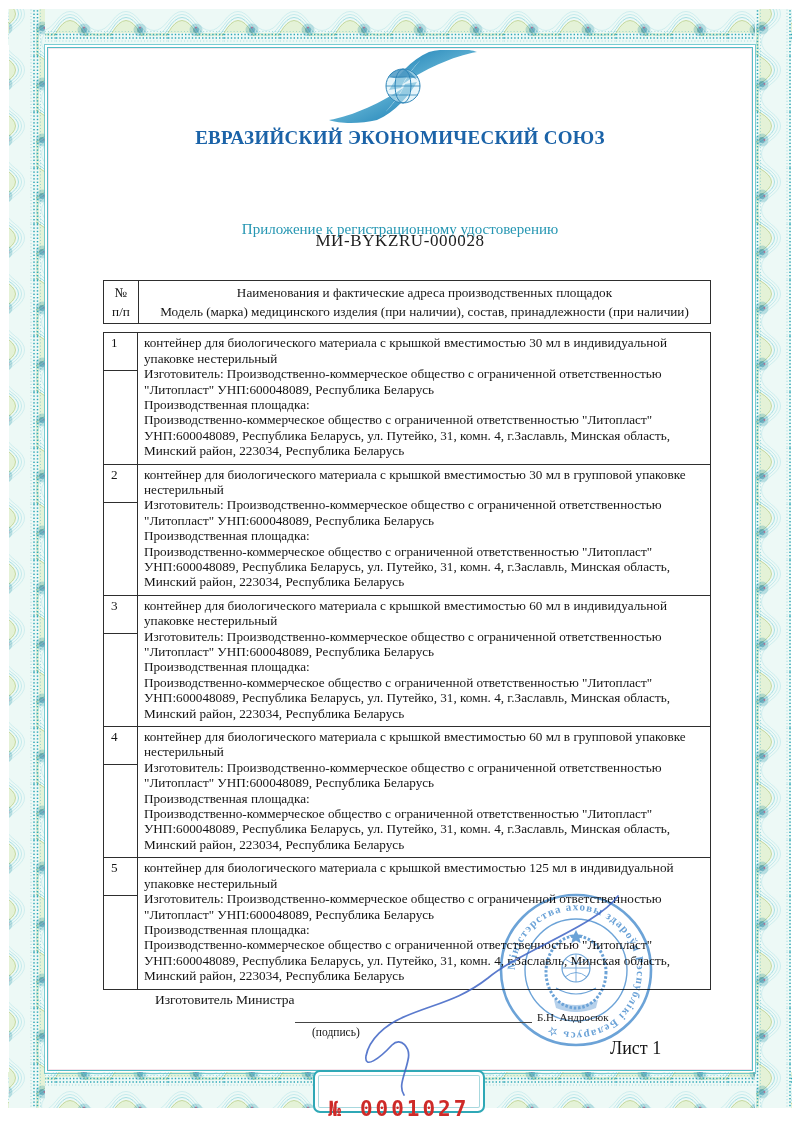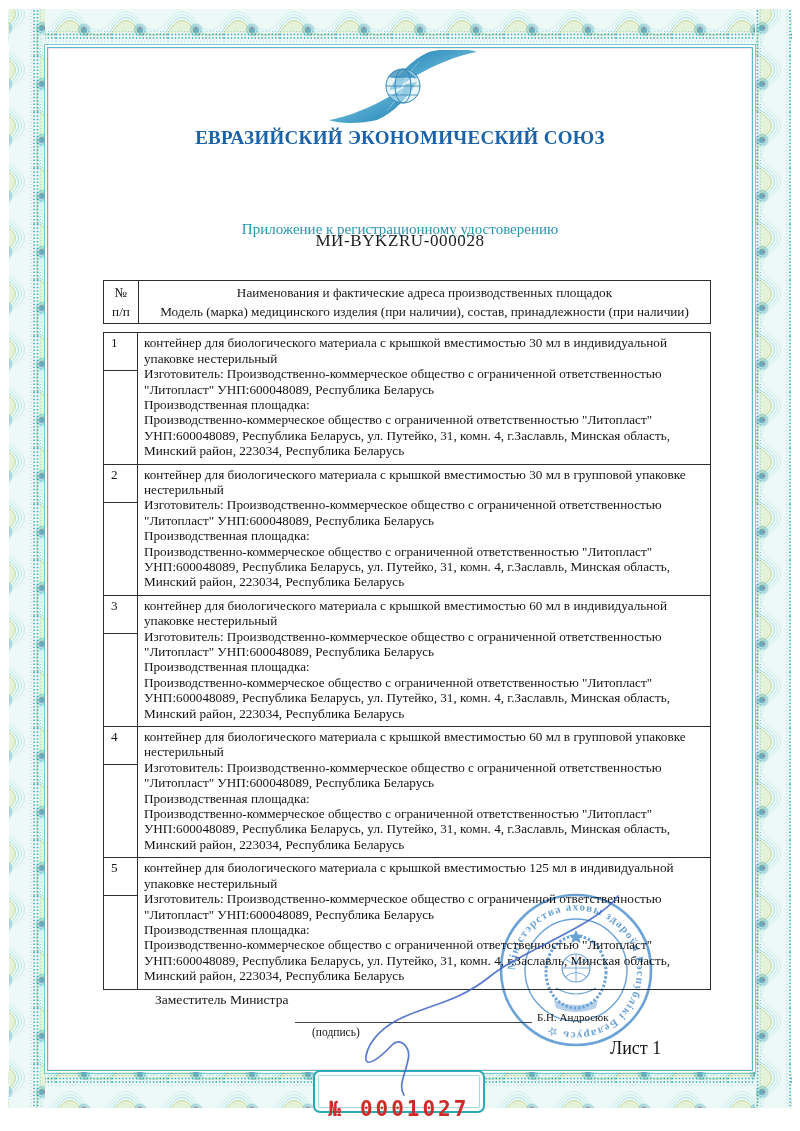--- a/index.html
+++ b/index.html
@@ -215,21 +215,21 @@
     <g stroke="#5796d2" fill="none">
       <ellipse cx="82" cy="84" rx="30" ry="36" stroke-width="3" stroke-dasharray="2.5,1.8"></ellipse>
       <circle cx="82" cy="80" r="14" stroke-width="1.2"></circle>
       <path d="M68,80 H96 M82,66 V94 M71,71 Q82,80 93,71 M71,89 Q82,80 93,89" stroke-width="0.9"></path>
       <path d="M82,42 l2.2,4.6 5,0.4 -3.7,3.3 1.1,4.9 -4.6,-2.6 -4.6,2.6 1.1,-4.9 -3.7,-3.3 5,-0.4 Z" fill="#5796d2" stroke="none"></path>
       <path d="M60,112 Q82,122 104,112 L102,120 Q82,128 62,120 Z" fill="rgba(87,150,210,0.5)" stroke="none"></path>
       <path d="M62,100 Q82,112 102,100" stroke-width="1.1"></path>
     </g>
   </svg>
 
-  <div class="abs deputy">Заместитель Министра</div>
+  <div class="abs deputy">Изготовитель Министра</div>
   <div class="abs sig-line"></div>
   <div class="abs sig-caption">(подпись)</div>
   <div class="abs signer">Б.Н. Андросюк</div>
   <div class="abs sheet">Лист 1</div>
 
   <div class="plate">
     <span>№ 0001027</span>
   </div>
 
   <svg class="signature-svg" width="800" height="1131" viewBox="0 0 800 1131" xmlns="http://www.w3.org/2000/svg">

